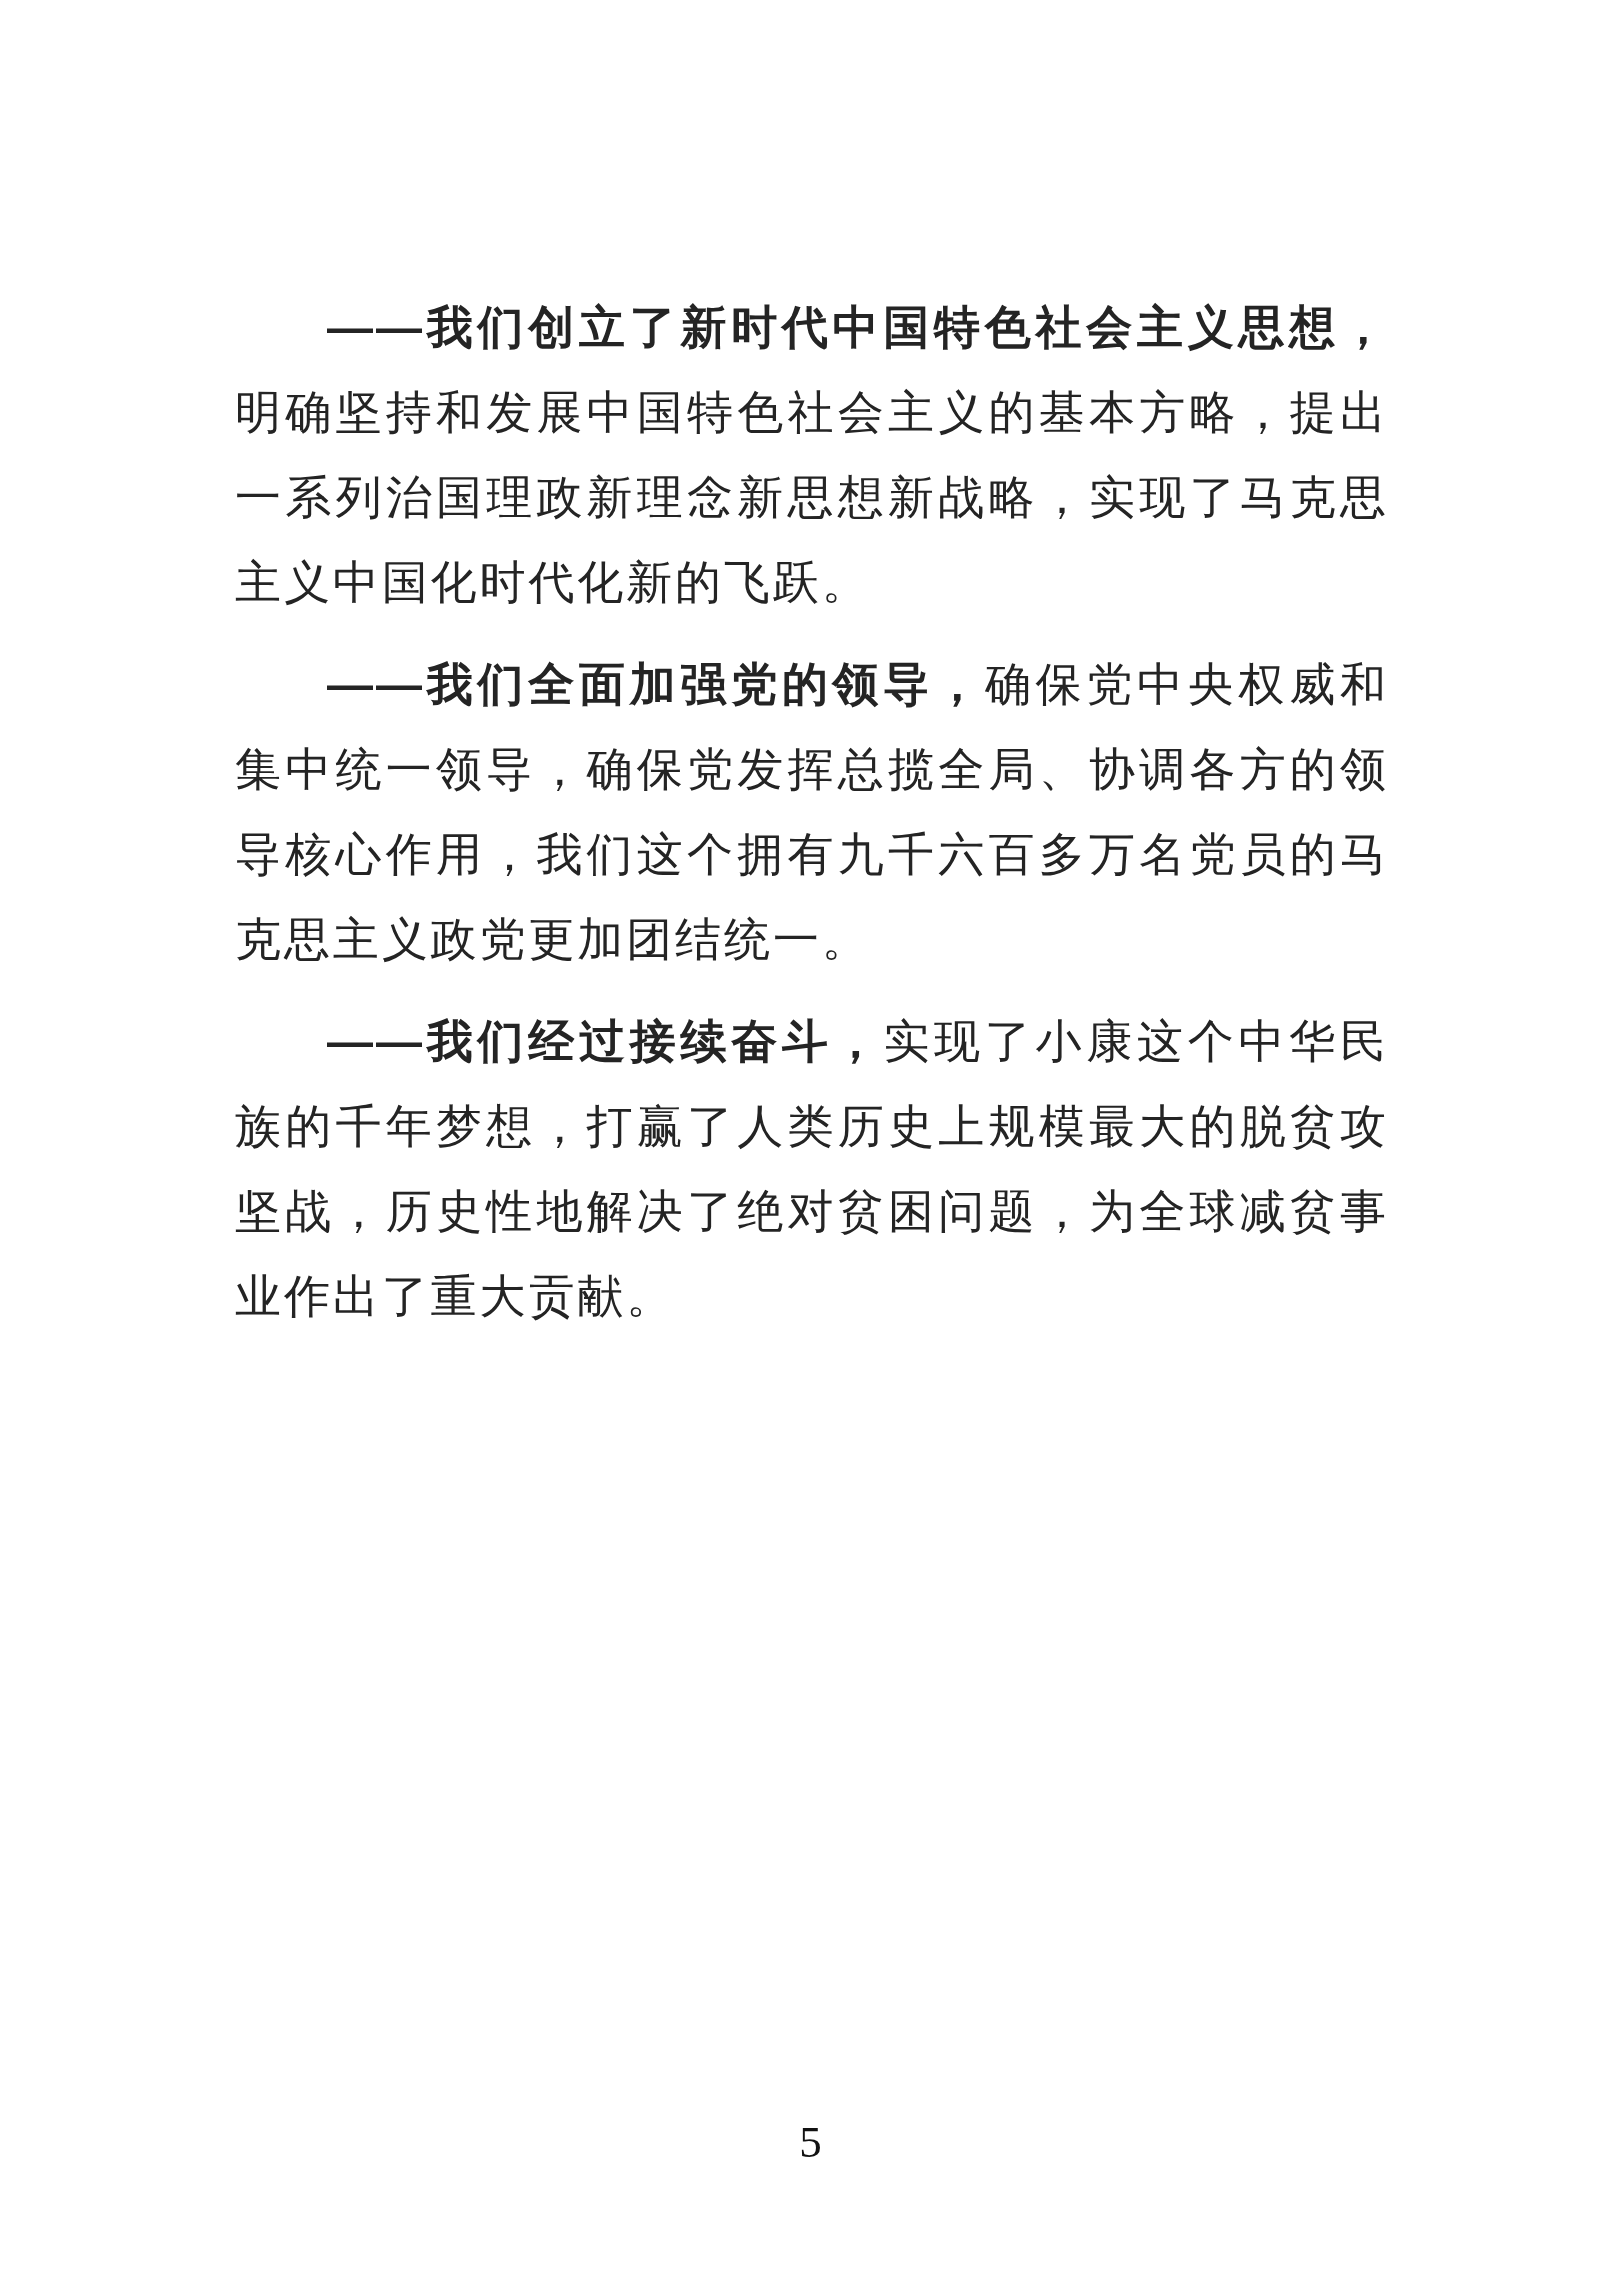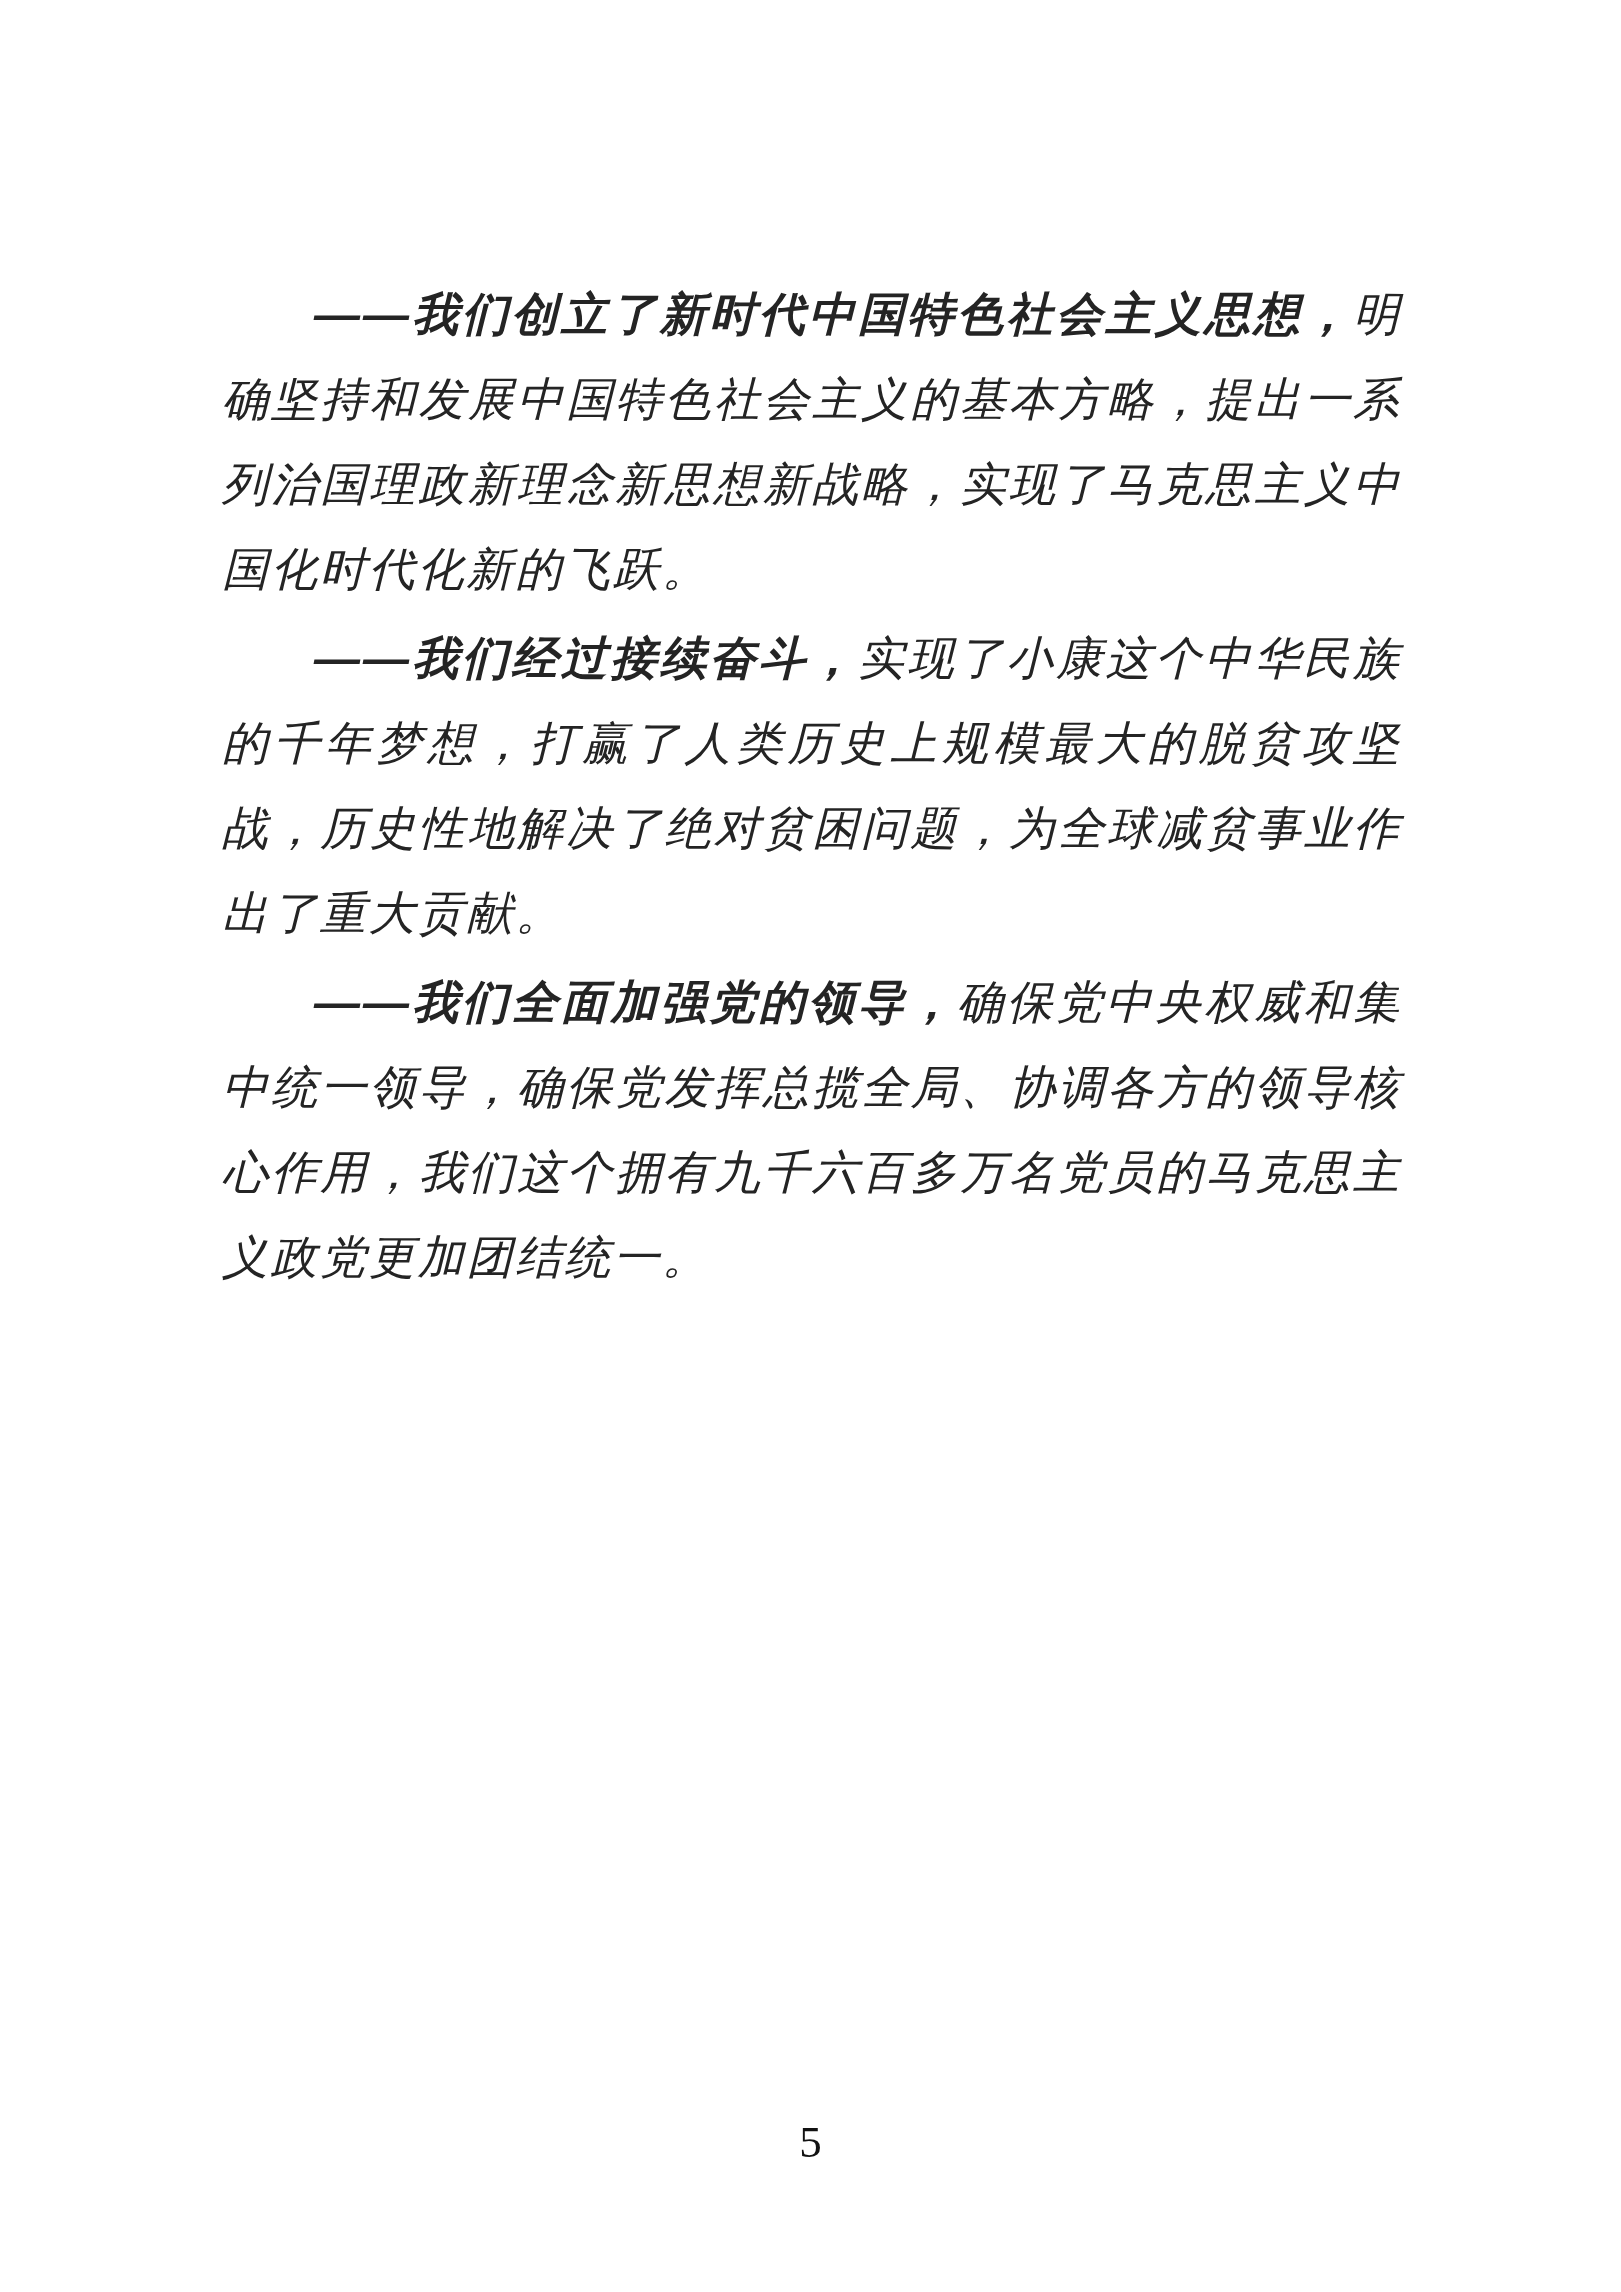--- a/index.html
+++ b/index.html
@@ -21,24 +21,23 @@
     top: 268px;
     width: 1188px;
     color: #242424;
     font-size: 46px;
     line-height: 85px;
     letter-spacing: 2.9px;
     text-align: justify;
     text-justify: inter-character;
   }
   .text-block p {
-    margin: 4px;
+    margin: 17px;
     padding: 0;
     text-indent: 2em;
-    font-style: italic;
   }
   .lead {
     font-weight: 700;
     font-family: "Liberation Sans", sans-serif;
   }
   .page-footer {
     position: absolute;
     left: 0;
     top: 2117px;
     width: 100%;
@@ -52,23 +51,23 @@
 </head>
 <body>
 
 <div class="page">
 
   <div class="text-block">
     <p>
       <span class="lead">——我们创立了新时代中国特色社会主义思想，</span><span>明确坚持和发展中国特色社会主义的基本方略，提出一系列治国理政新理念新思想新战略，实现了马克思主义中国化时代化新的飞跃。</span>
     </p>
     <p>
-      <span class="lead">——我们经过接续奋斗，</span><span>实现了小康这个中华民族的千年梦想，打赢了人类历史上规模最大的脱贫攻坚战，历史性地解决了绝对贫困问题，为全球减贫事业作出了重大贡献。</span>
+      <span class="lead">——我们全面加强党的领导，</span><span>确保党中央权威和集中统一领导，确保党发挥总揽全局、协调各方的领导核心作用，我们这个拥有九千六百多万名党员的马克思主义政党更加团结统一。</span>
     </p>
     <p>
-      <span class="lead">——我们全面加强党的领导，</span><span>确保党中央权威和集中统一领导，确保党发挥总揽全局、协调各方的领导核心作用，我们这个拥有九千六百多万名党员的马克思主义政党更加团结统一。</span>
+      <span class="lead">——我们经过接续奋斗，</span><span>实现了小康这个中华民族的千年梦想，打赢了人类历史上规模最大的脱贫攻坚战，历史性地解决了绝对贫困问题，为全球减贫事业作出了重大贡献。</span>
     </p>
   </div>
 
   <div class="page-footer">5</div>
 
 </div>
 
 
 </body></html>

